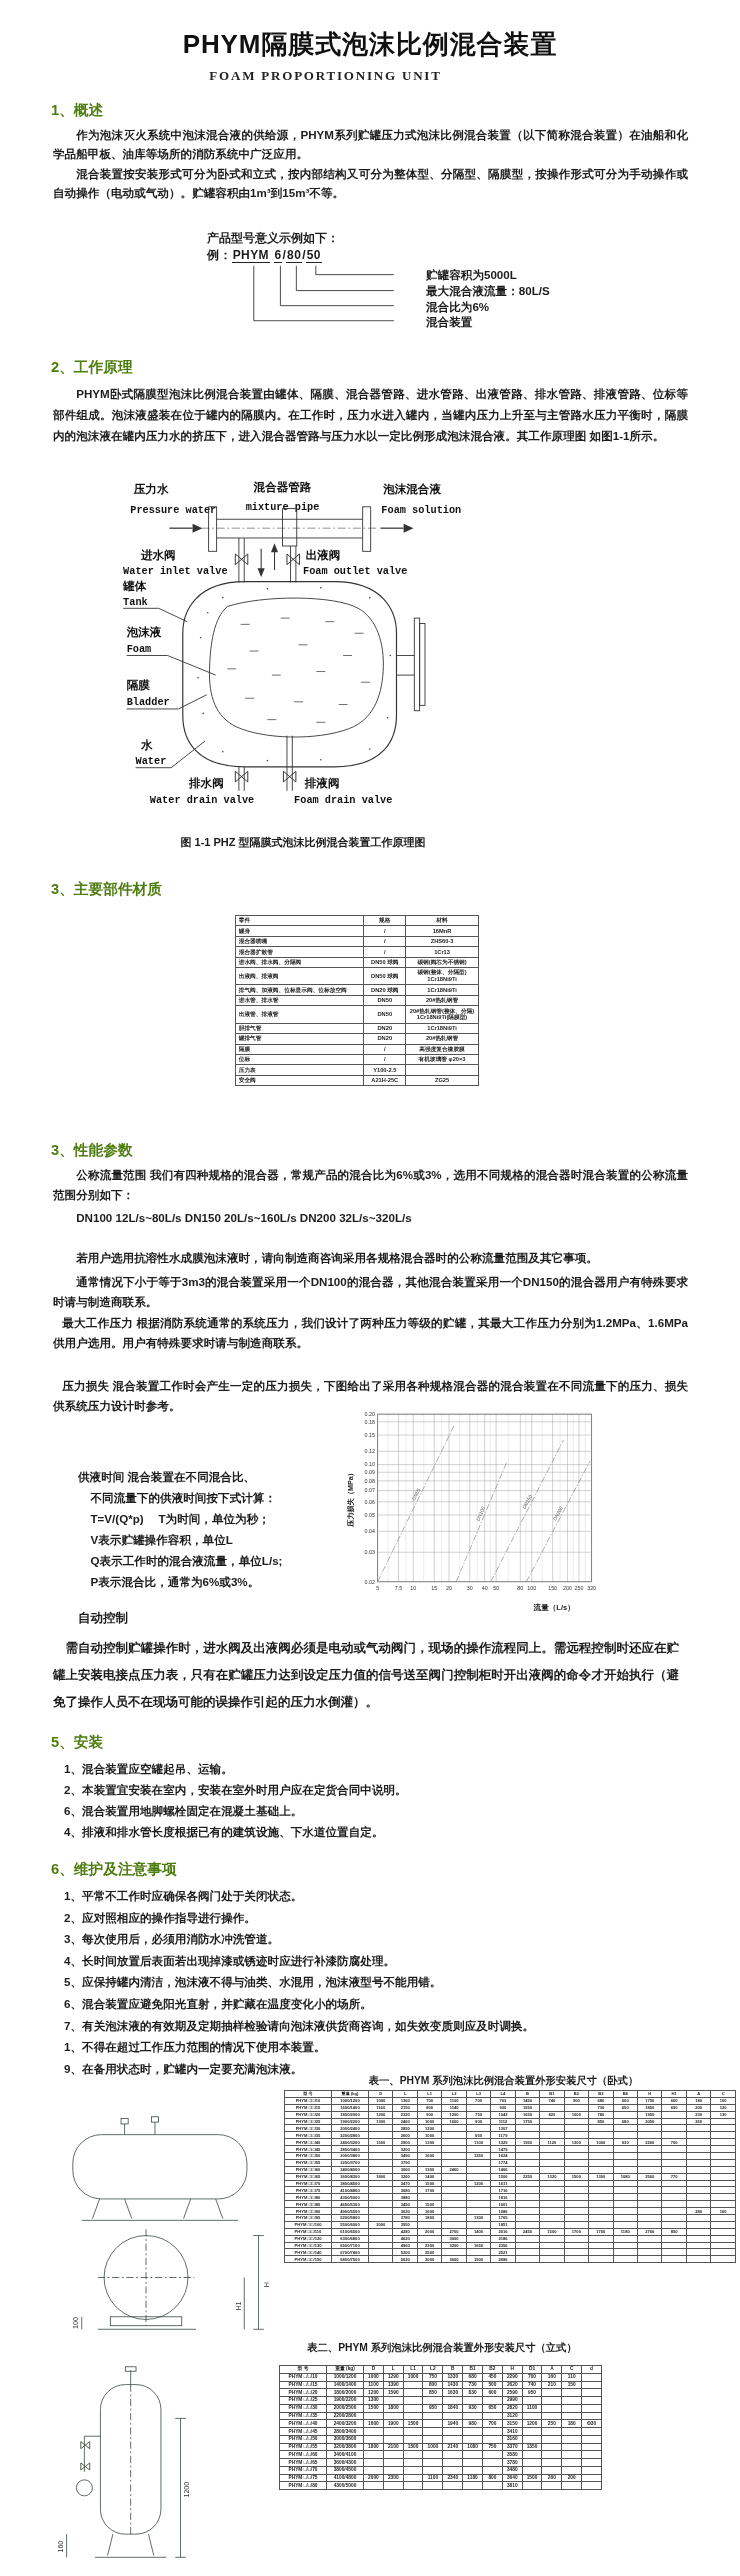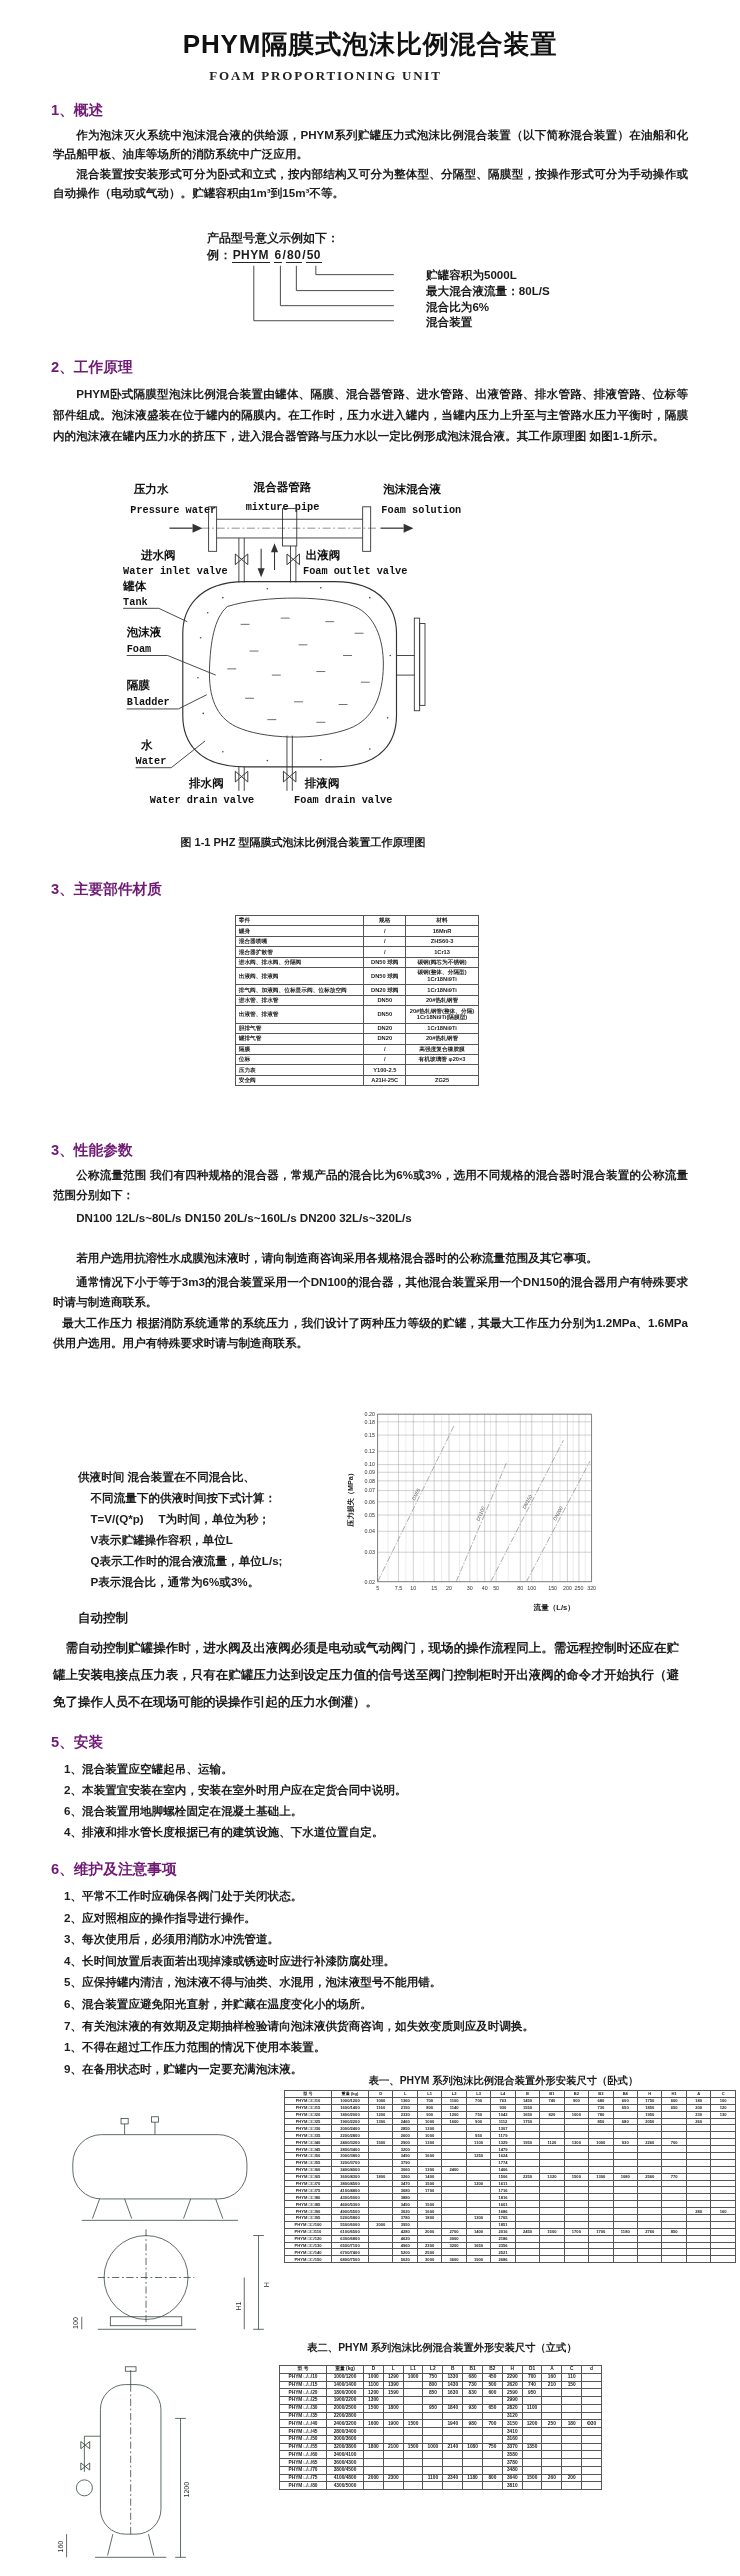--- a/index.html
+++ b/index.html
@@ -2,21 +2,21 @@
 <html style="font-size:14.3px"><head>
 <meta charset="utf-8">
 <style>
   html,body{margin:0;padding:0;background:#f2f2f0;}
   .page{position:relative;width:740px;height:2576px;background:#ffffff;margin:0 auto;overflow:hidden;
         font-family:"Liberation Sans",sans-serif;color:#1b1b1b;}
   .abs{position:absolute;}
   .title{top:27px;left:0;width:740px;text-align:center;font-size:26px;font-weight:900;letter-spacing:0.9px;color:#111;}
   .subtitle{top:68px;left:0;width:651px;text-align:center;font-family:"Liberation Serif",serif;
             font-size:13px;font-weight:600;letter-spacing:1.8px;color:#222;}
-  .h2{font-size:14.7px;font-weight:800;color:#701a75;}
+  .h2{font-size:14.7px;font-weight:800;color:#4d7c0f;}
   .body-par{width:635px;left:53px;font-size:11.6px;line-height:19px;font-weight:600;text-align:justify;color:#1d1d1d;}
   .ind{text-indent:2em;}
   .ind-s{text-indent:0.8em;}
   .model-intro{font-size:12px;font-weight:800;}
   .model-code{font-size:12px;font-weight:800;letter-spacing:0.4px;}
   .model-code .seg{border-bottom:1.2px solid #222;padding:0 0.9px;}
   .model-label{font-size:11.6px;font-weight:800;margin-left:27px;}
   .callout-svg line{stroke:#333;stroke-width:1;}
   .figure-svg text{fill:#111;font-weight:600;}
   .figure-svg .cn{font-size:13px;}
@@ -277,20 +277,21 @@
         </tr>
       </tbody>
     </table>
 
   <div class="abs h2" style="left:51px;top:1141px;">3、性能参数</div>
   <div class="abs body-par ind" style="top:1165px;line-height:19.6px;">公称流量范围  我们有四种规格的混合器，常规产品的混合比为6%或3%，选用不同规格的混合器时混合装置的公称流量范围分别如下：</div>
   <div class="abs body-par" style="top:1208px;padding-left:2em;font-weight:700;">DN100  12L/s~80L/s    DN150  20L/s~160L/s    DN200  32L/s~320L/s</div>
   <div class="abs body-par ind" style="top:1248px;">若用户选用抗溶性水成膜泡沫液时，请向制造商咨询采用各规格混合器时的公称流量范围及其它事项。</div>
   <div class="abs body-par ind" style="top:1272px;line-height:19.6px;">通常情况下小于等于3m3的混合装置采用一个DN100的混合器，其他混合装置采用一个DN150的混合器用户有特殊要求时请与制造商联系。</div>
   <div class="abs body-par ind-s" style="top:1313px;line-height:19.6px;">最大工作压力 根据消防系统通常的系统压力，我们设计了两种压力等级的贮罐，其最大工作压力分别为1.2MPa、1.6MPa供用户选用。用户有特殊要求时请与制造商联系。</div>
+  <div class="abs body-par ind-s" style="top:1376px;line-height:19.6px;">压力损失  混合装置工作时会产生一定的压力损失，下图给出了采用各种规格混合器的混合装置在不同流量下的压力、损失供系统压力设计时参考。</div>
 
   <div class="abs supply" style="left:78px;top:1466px;width:267px;">
       <div class="li">供液时间  混合装置在不同混合比、</div>
       <div class="li">不同流量下的供液时间按下式计算：</div>
       <div class="li">T=V/(Q*p)　 T为时间，单位为秒；</div>
       <div class="li">V表示贮罐操作容积，单位L</div>
       <div class="li">Q表示工作时的混合液流量，单位L/s;</div>
       <div class="li">P表示混合比，通常为6%或3%。</div>
     </div>
 

